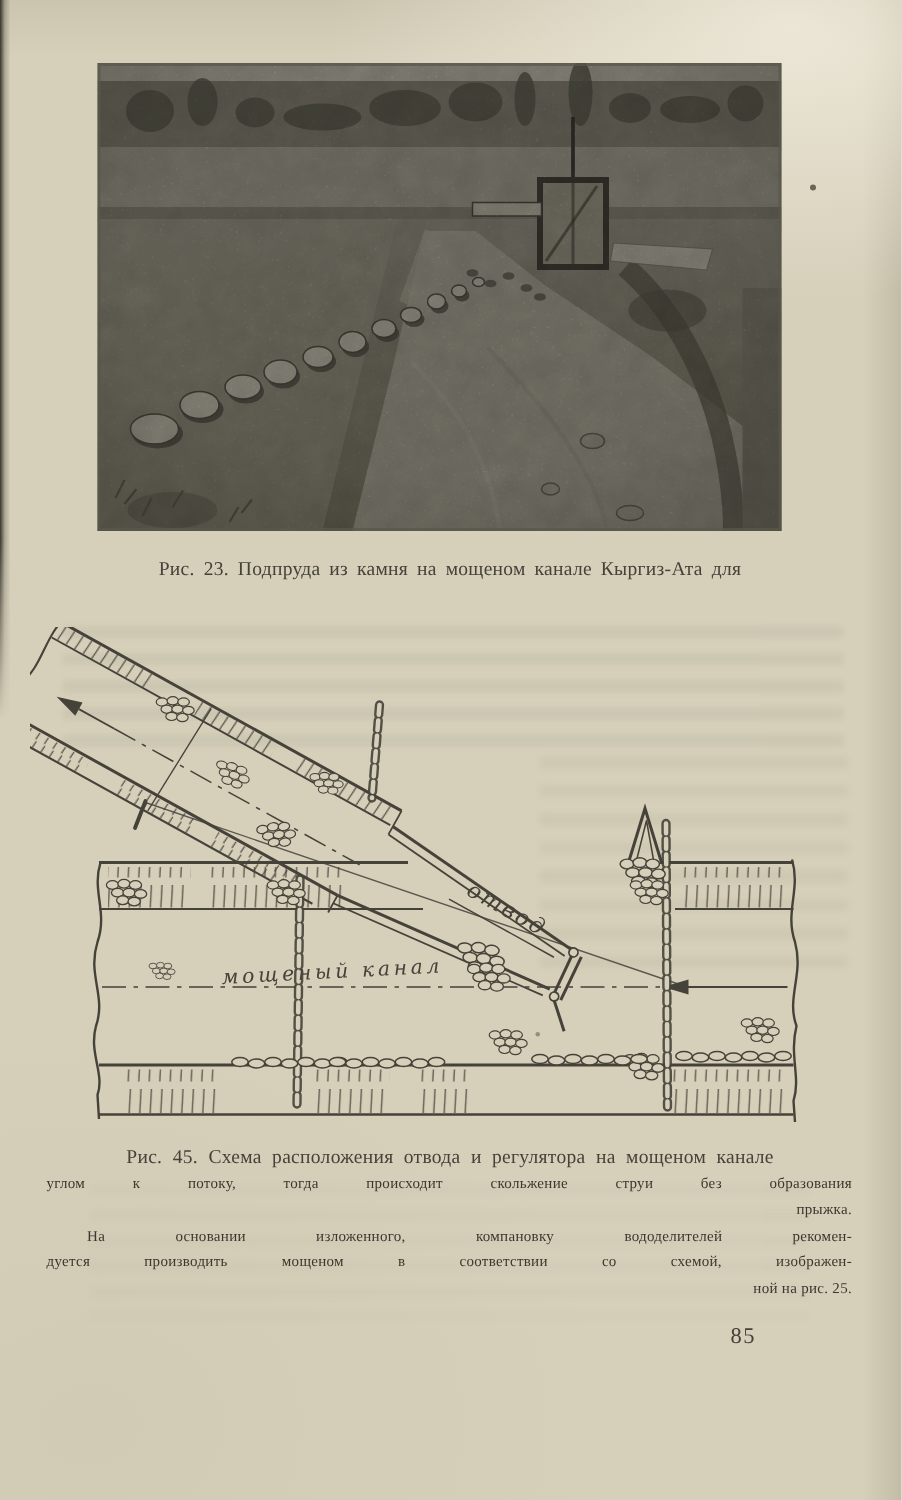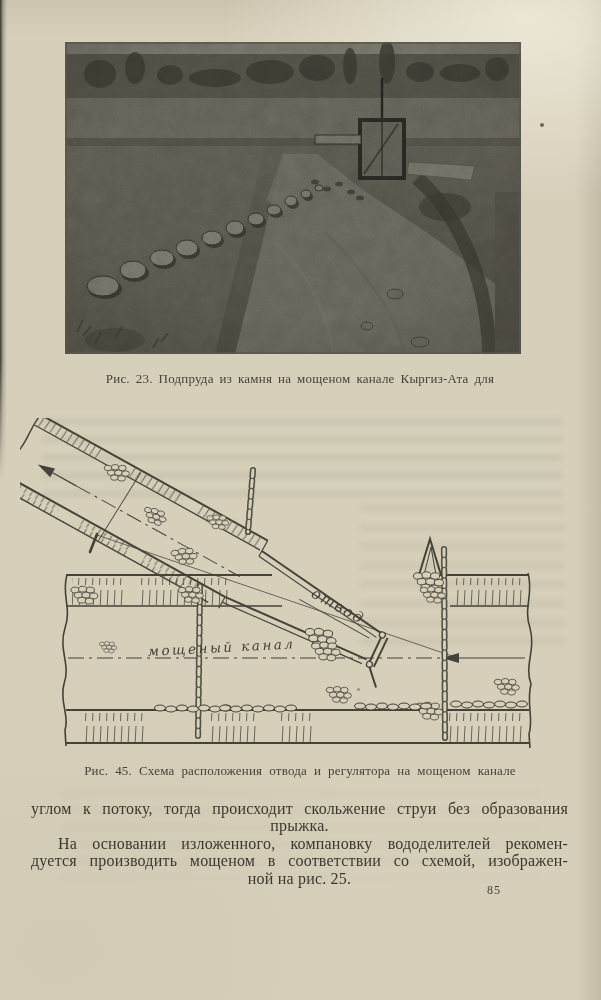--- a/index.html
+++ b/index.html
@@ -18,26 +18,26 @@
     background:linear-gradient(90deg, rgba(40,37,30,.9), rgba(40,37,30,.25) 45%, rgba(40,37,30,0));
     -webkit-mask-image:linear-gradient(180deg,#000 75%,transparent);
     mask-image:linear-gradient(180deg,#000 75%,transparent);}
   .photo{position:absolute;left:65px;top:42px;width:456px;height:312px;margin:0;}
   .photo svg{display:block;}
   .caption{position:absolute;text-align:center;font-size:13px;line-height:16px;
     color:#45423a;letter-spacing:.2px;word-spacing:2.5px;}
   .cap23{left:60px;top:371px;width:480px;}
   .cap24{left:20px;top:763px;width:560px;word-spacing:3.5px;}
   .diagram{position:absolute;left:20px;top:418px;width:520px;height:338px;}
-  .bodytext{position:absolute;left:31px;top:800px;width:537px;font-size:16px;
+  .bodytext{position:absolute;left:31px;top:781px;width:537px;font-size:10px;
     line-height:17.4px;color:#3b382f;letter-spacing:.2px;}
   .bodytext .jl{text-align:justify;text-align-last:justify;}
-  .bodytext .ll{text-align:center;}
+  .bodytext .ll{text-align:right;}
   .bodytext .ind{text-indent:27px;}
-  .pagenum{position:absolute;left:487px;top:883px;font-size:12px;letter-spacing:1px;color:#45423a;}
+  .pagenum{position:absolute;left:487px;top:883px;font-size:15px;letter-spacing:1px;color:#45423a;}
   .bleed{position:absolute;pointer-events:none;}
   .bleed1{left:42px;top:418px;width:520px;height:86px;
     background:repeating-linear-gradient(180deg, rgba(108,122,98,.18) 0 7px, rgba(108,122,98,0) 7px 18px);
     filter:blur(2.2px);opacity:.55;}
   .bleed2{left:360px;top:505px;width:205px;height:150px;
     background:repeating-linear-gradient(180deg, rgba(108,122,98,.17) 0 7px, rgba(108,122,98,0) 7px 19px);
     filter:blur(2.4px);opacity:.5;}
   .bleed3{left:60px;top:790px;width:480px;height:90px;
     background:repeating-linear-gradient(180deg, rgba(108,118,98,.07) 0 7px, rgba(108,118,98,0) 7px 17px);
     filter:blur(2.5px);opacity:.4;}

